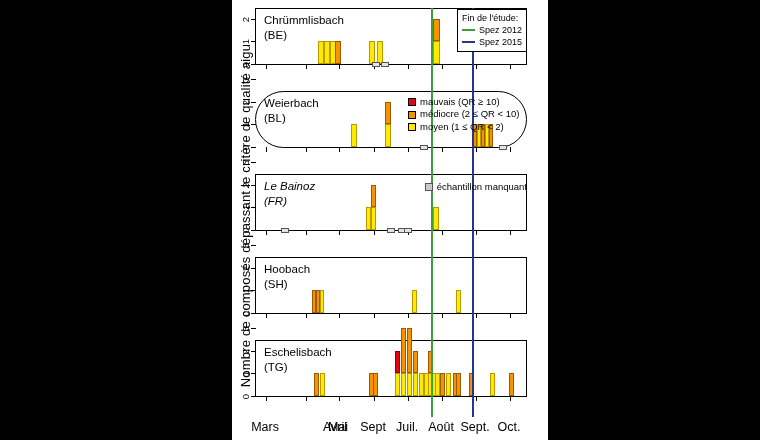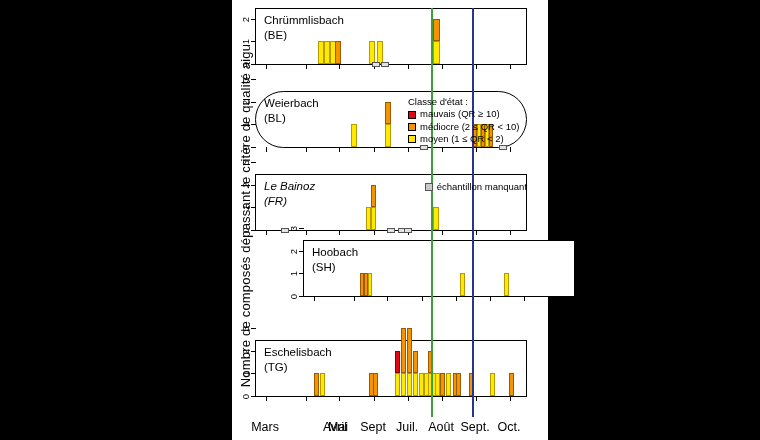--- a/index.html
+++ b/index.html
@@ -157,21 +157,21 @@
           <div class="seg" style="height: 22.7px; background: rgb(245, 148, 0); border-color: rgb(156, 90, 0);"></div>
         </div>
         <div class="bar" style="left: 176.52px; width: 6px; bottom: 0px; height: 22.7px; display: flex; flex-direction: column-reverse;">
           <div class="seg" style="height: 22.7px; background: rgb(255, 233, 0); border-color: rgb(181, 155, 0);"></div>
         </div>
         <div class="miss" style="left: 25.104px;"></div>
         <div class="miss" style="left: 130.912px;"></div>
         <div class="miss" style="left: 141.52px;"></div>
         <div class="miss" style="left: 147.776px;"></div>
       </div>
-      <div class="panel-box" style="top: 240px; margin-left: 48px;">
+      <div class="panel-box" style="top: 257px;">
         <div class="ptitle">
           <div>Hoobach</div>
           <div>(SH)</div>
         </div>
         <div class="ytick" style="bottom: -1px;"></div>
         <div class="yticklab" style="bottom: -6px;">0</div>
         <div class="ytick" style="bottom: 21.7px;"></div>
         <div class="yticklab" style="bottom: 16.7px;">1</div>
         <div class="ytick" style="bottom: 44.4px;"></div>
         <div class="yticklab" style="bottom: 39.4px;">2</div>
@@ -283,23 +283,33 @@
         </div>
         <div class="bar" style="left: 233.596px; width: 5px; bottom: 0px; height: 22.7px; display: flex; flex-direction: column-reverse;">
           <div class="seg" style="height: 22.7px; background: rgb(255, 233, 0); border-color: rgb(181, 155, 0);"></div>
         </div>
         <div class="bar" style="left: 252.636px; width: 5px; bottom: 0px; height: 22.7px; display: flex; flex-direction: column-reverse;">
           <div class="seg" style="height: 22.7px; background: rgb(245, 148, 0); border-color: rgb(156, 90, 0);"></div>
         </div>
       </div>
     </div>
 
+  <div class="leg-fin">
+    <div>Fin de l'étude:</div>
+    <div class="leg-item">
+      <span class="line-swatch" id="sw-fin-0" style="background: rgb(59, 158, 59);"></span>
+      <span>Spez 2012</span>
+    </div>
+    <div class="leg-item">
+      <span class="line-swatch" id="sw-fin-1" style="background: rgb(40, 52, 142);"></span>
+      <span>Spez 2015</span>
+    </div>
+  </div>
 
   <div class="leg-classe">
-    <div>Classe d'état :</div>
     <div class="leg-item">
       <span class="sq-swatch" id="sw-cl-0" style="background: rgb(227, 6, 19);"></span>
       <span>mauvais (QR ≥ 10)</span>
     </div>
     <div class="leg-item">
       <span class="sq-swatch" id="sw-cl-1" style="background: rgb(245, 148, 0);"></span>
       <span>médiocre (2 ≤ QR &lt; 10)</span>
     </div>
     <div class="leg-item">
       <span class="sq-swatch" id="sw-cl-2" style="background: rgb(255, 233, 0);"></span>

